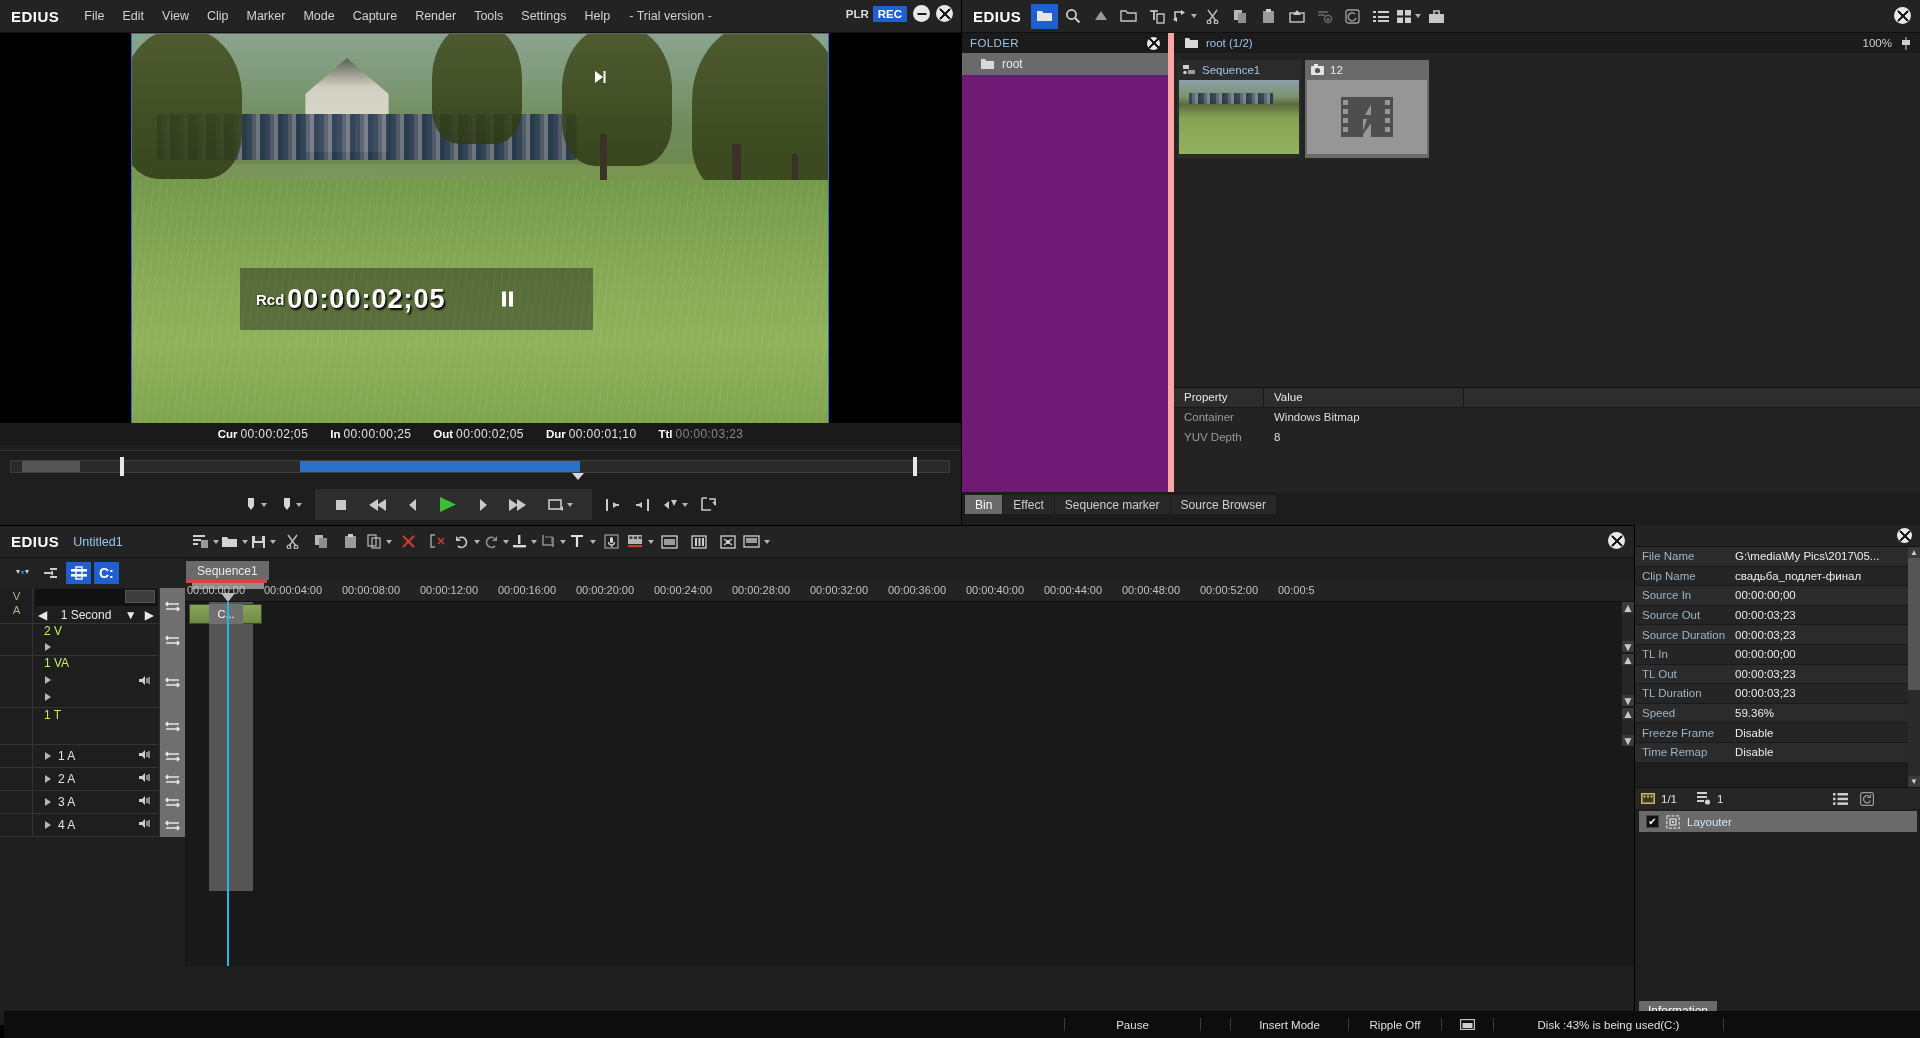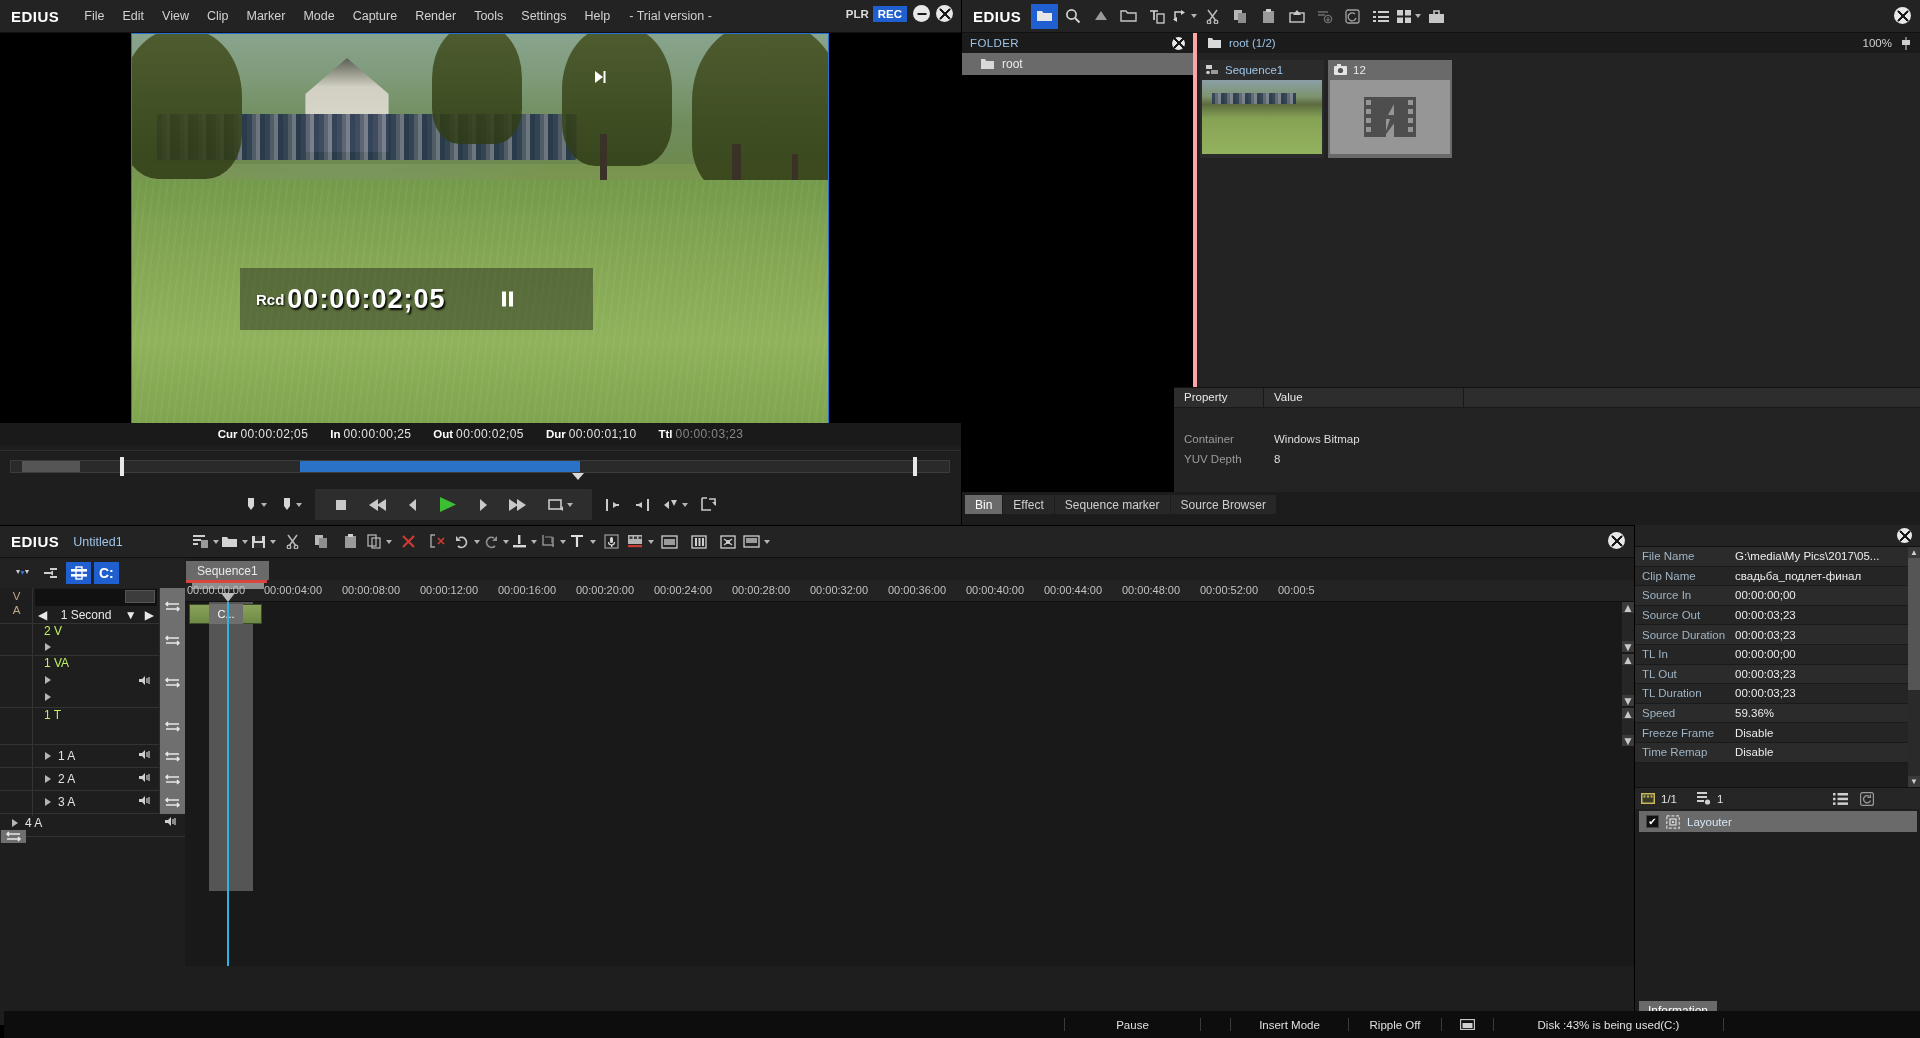--- a/index.html
+++ b/index.html
@@ -79,21 +79,21 @@
   .tpbtn { display:flex; align-items:center; justify-content:center; padding:4px 5px; cursor:pointer; }
 
   
   .bin { position:absolute; left:961px; top:0; width:959px; height:525px; background:#1e1e1e; border-left:1px solid #000;}
   .bin-tb { height:33px; background:#232323; display:flex; align-items:center; padding-left:11px; gap:1px; border-bottom:1px solid #111;}
   .bin-logo { font-size:15px; font-weight:bold; color:#fff; margin-right:9px; letter-spacing:.5px;}
   .bin-ic { width:27px;height:25px; display:flex;align-items:center;justify-content:center; cursor:pointer;}
   .bin-ic.sel { background:#1f5fd0; }
   .bin-close { position:absolute; right:9px; top:7px; }
   .bin-body { position:absolute; left:0; top:33px; width:959px; height:459px; display:flex; }
-  .folder-col { width:235px; background:#000000; border-right:4px solid #fca5a5;}
+  .folder-col { width:212px; background:#701a75; border-right:6px solid #fca5a5;}
   .folder-hd { height:20px; background:#1b1b1b; display:flex; align-items:center; padding:0 8px; justify-content:space-between;}
   .folder-hd span { color:#9fc4e8; font-size:11.5px; letter-spacing:.4px;}
   .folder-item { height:22px; background:#6a6a6a; display:flex; align-items:center; gap:7px; padding-left:18px; color:#eaeaea; font-size:12px; }
   .bin-main { flex:1; display:flex; flex-direction:column; }
   .bin-path { height:20px; background:#1b1b1b; display:flex; align-items:center; gap:7px; padding-left:10px; justify-content:space-between;}
   .bin-path .ptxt { color:#9fc4e8; font-size:11.5px; display:flex; align-items:center; gap:7px;}
   .bin-zoom { color:#cfcfcf; font-size:11.5px; display:flex; align-items:center; gap:9px; padding-right:10px;}
   .bin-items { flex:1; background:#232323; padding:7px 0 0 3px; display:flex; gap:4px; align-items:flex-start;}
   .bin-card { width:124px; height:98px; background:#2b2b2b; }
   .bin-card.sel { background:#6a6a6a; }
@@ -102,21 +102,21 @@
   .bin-card .thumb { height:74px; margin:0 2px; }
   .thumb-vid { background:
       linear-gradient(180deg,#8b9fa7 0%,#7d9470 22%,#5d6b3e 33%,#86a355 52%,#93b25e 100%); position:relative; overflow:hidden;}
   .thumb-vid::after { content:""; position:absolute; left:8%; top:18%; width:70%; height:14%;
       background:repeating-linear-gradient(90deg,#2b3a52 0 3px,#5b6576 3px 6px,#7d8492 6px 9px,#22324c 9px 12px); opacity:.85;}
   .thumb-bmp { background:#969696; display:flex; align-items:center; justify-content:center;}
   .prop-area { position:absolute; left:212px; top:387px; width:747px; height:105px; background:#232323; border-top:1px solid #111;}
   .prop-hd { height:20px; display:flex; border-bottom:1px solid #191919; background:#2d2d2d;}
   .prop-hd div { padding:3px 0 0 10px; color:#e8e8e8; font-size:11.5px; border-right:1px solid #191919;}
   .prop-row { height:20px; display:flex; }
-  .prop-row div { padding:3px 0 0 10px; font-size:11.5px;margin-top:22px; }
+  .prop-row div { padding:3px 0 0 10px; font-size:11.5px; }
   .prop-row .k { width:90px; color:#9a9a9a; }
   .prop-row .v { color:#dcdcdc; }
   .bin-tabs { position:absolute; left:0; top:492px; width:959px; height:33px; background:#1c1c1c; display:flex; align-items:flex-start; padding-top:3px; padding-left:3px; gap:1px;}
   .bin-tab { height:19px; padding:0 10px; display:flex; align-items:center; font-size:12px; color:#cfcfcf; background:#272727; cursor:pointer;}
   .bin-tab.active { background:#6a6a6a; color:#fff; }
 
   
   .tl { position:absolute; left:0; top:525px; width:1634px; height:500px; background:#1e1e1e; border-top:1px solid #000;}
   .tl-tb { height:32px; background:#232323; display:flex; align-items:center; padding-left:11px; border-bottom:1px solid #111;}
   .tl-logo { font-size:15px; font-weight:bold; color:#fff; letter-spacing:.5px; margin-right:14px;}
@@ -889,21 +889,21 @@
               </svg></span>
         </div>
         <div class="th-sync" style="height:23px;">
             <svg width="17" height="13" viewBox="0 0 17 13">
               <path d="M2 4 L15 4 M4 2 L2 4 L4 6" stroke="#e8e8e8" stroke-width="1.5" fill="none"></path>
               <path d="M15 9 L2 9 M13 7 L15 9 L13 11" stroke="#e8e8e8" stroke-width="1.5" fill="none"></path>
             </svg>
           </div>
       </div>
 
-      <div class="th-row" style="height:23px;flex-direction:column;">
+      <div class="th-row" style="height:23px;">
         <div class="th-va" style="height:23px;"></div>
         <div style="flex:1;display:flex;align-items:center;padding-left:12px;gap:7px;position:relative;">
           <span class="expander"></span>
           <span style="color:#e3e3e3;">4 A</span>
           <span style="position:absolute;right:8px;"><svg width="13" height="11" viewBox="0 0 13 11">
                 <path d="M1 4 L4 4 L7 1 L7 10 L4 7 L1 7 Z" fill="#d0d0d0"></path>
                 <path d="M9 3 L9 8 M11 2 L11 9" stroke="#d0d0d0" stroke-width="1.2"></path>
               </svg></span>
         </div>
         <div class="th-sync" style="height:23px;">

